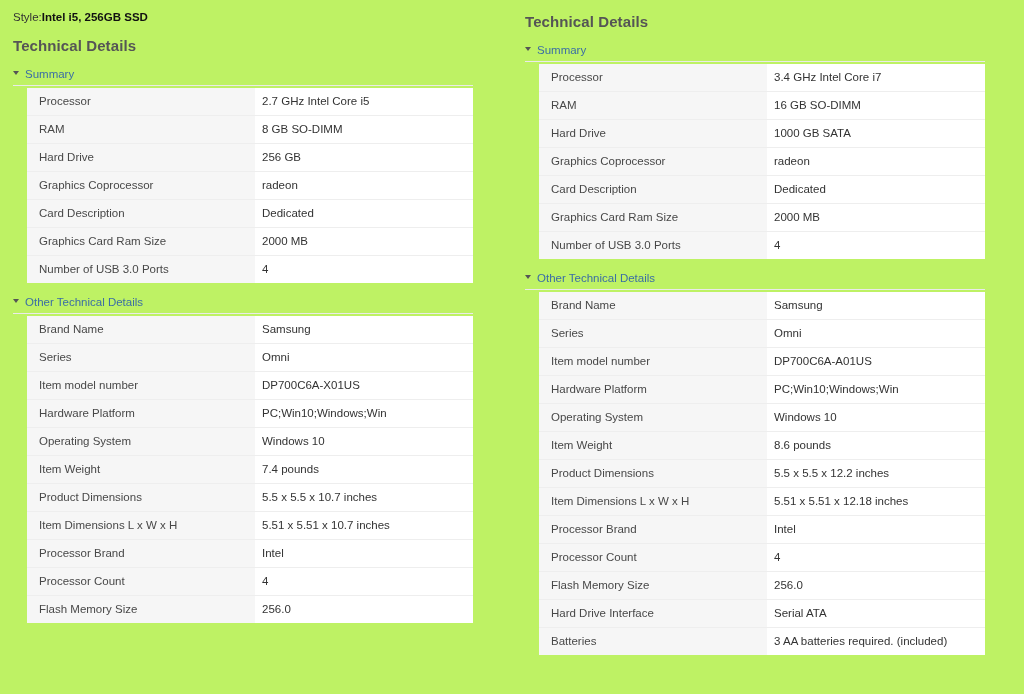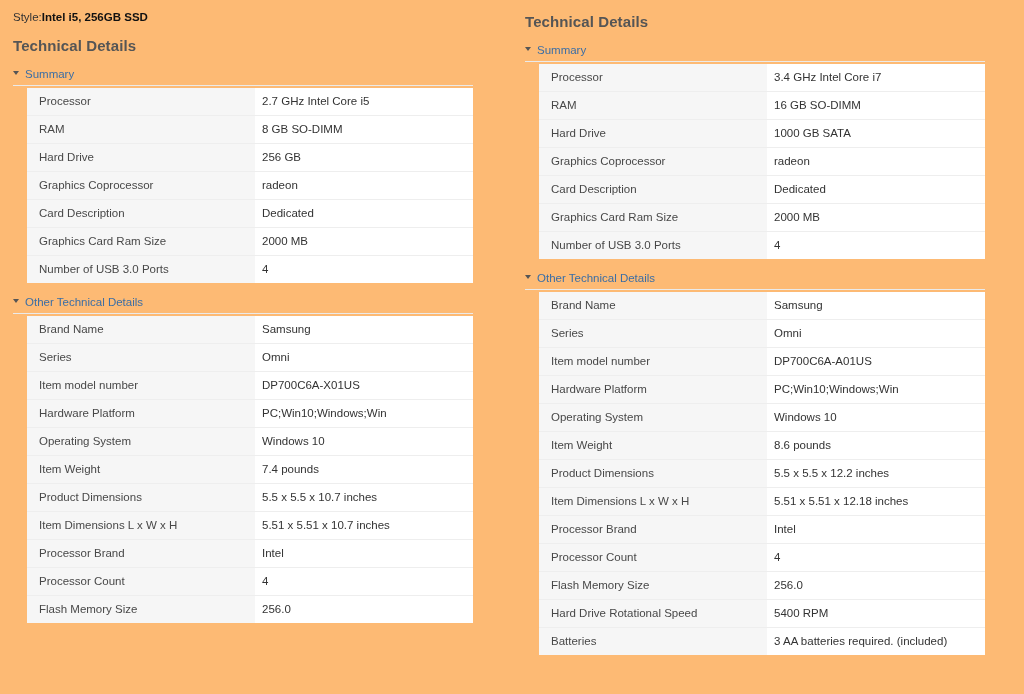--- a/index.html
+++ b/index.html
@@ -10,21 +10,21 @@
     background: #ffffff;
     font-family: "Liberation Sans", sans-serif;
     -webkit-font-smoothing: antialiased;
   }
 
   .page {
     position: relative;
     width: 1024px;
     height: 694px;
     overflow: hidden;
-    background: #fdba74;
+    background: #bef264;
   }
 
   .panels {
     display: flex;
     flex-direction: row;
     width: 1024px;
   }
 
   .panel {
     width: 512px;
@@ -339,22 +339,22 @@
                   </tr>
                 <tr>
                     <td class="k">Processor Count</td>
                     <td class="v">4</td>
                   </tr>
                 <tr>
                     <td class="k">Flash Memory Size</td>
                     <td class="v">256.0</td>
                   </tr>
                 <tr>
-                    <td class="k">Hard Drive Rotational Speed</td>
-                    <td class="v">5400 RPM</td>
+                    <td class="k">Hard Drive Interface</td>
+                    <td class="v">Serial ATA</td>
                   </tr>
                 <tr>
                     <td class="k">Batteries</td>
                     <td class="v">3 AA batteries required. (included)</td>
                   </tr>
               </tbody>
             </table>
           </div>
         </div>
       </div>

